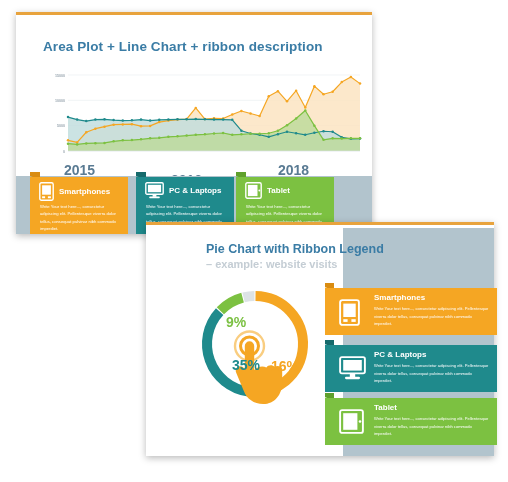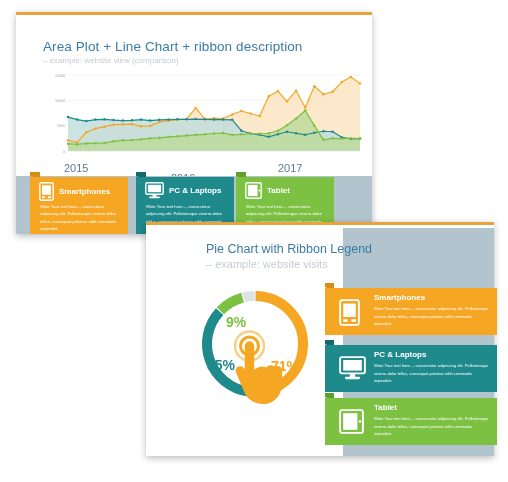--- a/index.html
+++ b/index.html
@@ -5,34 +5,34 @@
   html,body{margin:0;padding:0;}
   body{
     width:508px;height:482px;overflow:hidden;
     background:#ffffff;
     font-family:"Liberation Sans", sans-serif;
     position:relative;
   }
   .stage{position:absolute;inset:0;}
 
   
-  .slide{position:absolute;background:#ffffff;box-shadow:0 2px 7px rgba(0,0,0,.28);}
+  .slide{position:absolute;background:#ffffff;box-shadow:0 2px 7px rgba(0,0,0,.28);font-weight:bold;}
   .slide .topbar{position:absolute;left:0;right:0;top:0;height:3px;background:#e8a33d;}
 
   
   #slide1{left:16px;top:12px;width:356px;height:222px;}
   #slide1 .inner{position:absolute;inset:3px 0 0 0;}
   .s1-title{position:absolute;left:27px;top:24px;font-size:13.5px;color:#3a7ca5;letter-spacing:.1px;}
   .s1-sub{position:absolute;left:27px;top:41px;font-size:8px;color:#c4cdd4;}
 
   
   .chart-wrap{position:absolute;left:26px;top:56px;width:322px;height:92px;}
   .chart-wrap svg{display:block;}
   .ylab{font-size:3.6px;fill:#9aa7b1;font-family:"Liberation Sans",sans-serif;}
-  .xlab{position:absolute;font-size:11px;color:#5a7b93;}
+  .xlab{position:absolute;font-size:14px;color:#5a7b93;}
 
   
   .s1-band{position:absolute;left:16px;top:176px;width:356px;height:58px;background:#b2c4cd;}
 
   
   .rib1{position:absolute;top:172px;width:98px;height:62px;}
   .rib1 .tail{position:absolute;left:0;top:0;width:10px;height:7px;}
   .rib1 .body{position:absolute;left:0;top:5px;width:98px;height:57px;overflow:hidden;}
   .rib1 .hd{position:absolute;left:9px;top:5px;display:flex;align-items:center;gap:5px;}
   .rib1 .hd .ttl{color:#ffffff;font-size:8px;font-weight:bold;white-space:nowrap;}
@@ -42,21 +42,21 @@
   
   #slide2{left:146px;top:222px;width:348px;height:234px;}
   #slide2 .inner{position:absolute;inset:3px 0 0 0;}
   .s2-gray{position:absolute;right:0;top:3px;width:151px;bottom:0;background:#b2c4cd;}
   .s2-title{position:absolute;left:60px;top:17px;font-size:12.5px;color:#3a7ca5;}
   .s2-sub{position:absolute;left:60px;top:33px;font-size:11px;color:#c4cdd4;}
 
   .donut{position:absolute;left:196px;top:285px;width:118px;height:118px;}
   .pct{position:absolute;font-size:14px;font-weight:bold;}
   #pct52{left:271px;top:358px;color:#f5a623;}
-  #pct35{left:207px;top:357px;color:#1f8a8c;}
+  #pct35{left:232px;top:357px;color:#1f8a8c;}
   #pct9{left:226px;top:314px;color:#7cc144;}
 
   
   .rib2{position:absolute;left:325px;width:172px;height:52px;}
   .rib2 .tail{position:absolute;left:0;top:0;width:9px;height:7px;}
   .rib2 .body{position:absolute;left:0;top:5px;width:172px;height:47px;overflow:hidden;}
   .rib2 .ttl{position:absolute;left:49px;top:5px;color:#fff;font-size:8px;font-weight:bold;}
   .rib2 .txt{position:absolute;left:49px;top:17px;width:116px;font-size:4.1px;line-height:1.85;color:#fff;}
   .rib2 .ico{position:absolute;left:14px;top:11px;width:26px;height:26px;}
   #rib2a{top:283px;} #rib2b{top:340px;} #rib2c{top:393px;}
@@ -65,21 +65,20 @@
 </style>
 </head>
 <body>
 
 <div class="stage">
 
   <div class="slide" id="slide1">
     <div class="topbar"></div>
     <div class="inner">
       <div class="s1-title">Area Plot + Line Chart + ribbon description</div>
-      <div class="s1-sub">– example: website view (comparison)</div>
 
       <div class="chart-wrap">
         <svg id="areaChart" width="322" height="92" viewBox="0 0 322 92">
             <line x1="26" y1="80" x2="318" y2="80" stroke="#e8edf0" stroke-width="0.6"></line>
             <text x="23" y="81.6" text-anchor="end" class="ylab">0</text>
             <line x1="26" y1="54.66666666666667" x2="318" y2="54.66666666666667" stroke="#e8edf0" stroke-width="0.6"></line>
             <text x="23" y="56.26666666666667" text-anchor="end" class="ylab">5000</text>
             <line x1="26" y1="29.333333333333336" x2="318" y2="29.333333333333336" stroke="#e8edf0" stroke-width="0.6"></line>
             <text x="23" y="30.933333333333337" text-anchor="end" class="ylab">10000</text>
             <line x1="26" y1="4" x2="318" y2="4" stroke="#e8edf0" stroke-width="0.6"></line>
@@ -187,21 +186,21 @@
             <circle cx="281.5" cy="68.85333333333334" r="1.25" fill="#7CC141"></circle>
             <circle cx="290.625" cy="67.33333333333333" r="1.25" fill="#7CC141"></circle>
             <circle cx="299.75" cy="67.58666666666667" r="1.25" fill="#7CC141"></circle>
             <circle cx="308.875" cy="67.33333333333333" r="1.25" fill="#7CC141"></circle>
             <circle cx="318" cy="67.33333333333333" r="1.25" fill="#7CC141"></circle>
             <line x1="26" y1="80" x2="318" y2="80" stroke="#dfe6ea" stroke-width="0.6"></line>
           </svg>
       </div>
       <div class="xlab" style="left:48px;top:147px;">2015</div>
       <div class="xlab" style="left:155px;top:157px;">2016</div>
-      <div class="xlab" style="left:262px;top:147px;">2017</div>
+      <div class="xlab" style="left:262px;top:147px;">2018</div>
     </div>
   </div>
 
   <div class="s1-band"></div>
 
   <div class="rib1" id="rib1a">
     <div class="tail" style="background: rgb(217, 140, 18); clip-path: polygon(0px 0px, 100% 0px, 100% 100%, 0px 60%);"></div>
     <div class="body" style="background: rgb(245, 166, 35);">
       <div class="hd">
         <span class="ico-h">
@@ -270,21 +269,21 @@
         <path d="M 47.550394036228106 12.385554564337475 A 48 48 0 0 1 58.49735436242018 11.002631870455417" fill="none" stroke="#DDE3E6" stroke-width="10"></path>
       </svg>
   </div>
   <span class="ico-hand" style="position:absolute;left:229px;top:330px;">
     <svg width="54" height="76" viewBox="0 0 54 76">
       <circle cx="20.5" cy="16" r="14.5" fill="none" stroke="#F8C46A" stroke-width="2.4" opacity="0.85"></circle>
       <circle cx="20.5" cy="16" r="9" fill="none" stroke="#F5A623" stroke-width="3"></circle>
       <path d="M15.8 16 a4.7 4.7 0 0 1 9.4 0 l0 24 c3.2-3.6 8.5-4.6 12.2-2.6 c1.6-2.6 6.2-2.8 8.4-0.4 c2-1.8 6.3-1.2 7.4 2.2 l0 13 c0 12.5-7.5 21.8-19 21.8 c-9.4 0-16.6-5-19.6-13.4 l-7.4-17.8 c-1.4-3.4 0.6-6.6 4-6.6 c2 0 3.4 1 4.6 3.2 z" fill="#F5A623"></path>
     </svg>
   </span>
-  <span class="pct" id="pct52">71%</span>
+  <span class="pct" id="pct52">16%</span>
   <span class="pct" id="pct35">35%</span>
   <span class="pct" id="pct9">9%</span>
 
   <div class="rib2" id="rib2a">
     <div class="tail" style="background: rgb(217, 140, 18); clip-path: polygon(0px 0px, 100% 0px, 100% 100%, 0px 60%);"></div>
     <div class="body" style="background: rgb(245, 166, 35);">
       <span class="ico">
         <svg width="21" height="27" viewBox="0 0 21 27" class="ic">
           <rect x="1.1" y="1.1" width="18.8" height="24.8" rx="2.2" fill="none" stroke="#fff" stroke-width="1.9"></rect>
           <rect x="4.3" y="4.6" width="12.4" height="13.4" fill="#fff"></rect>

